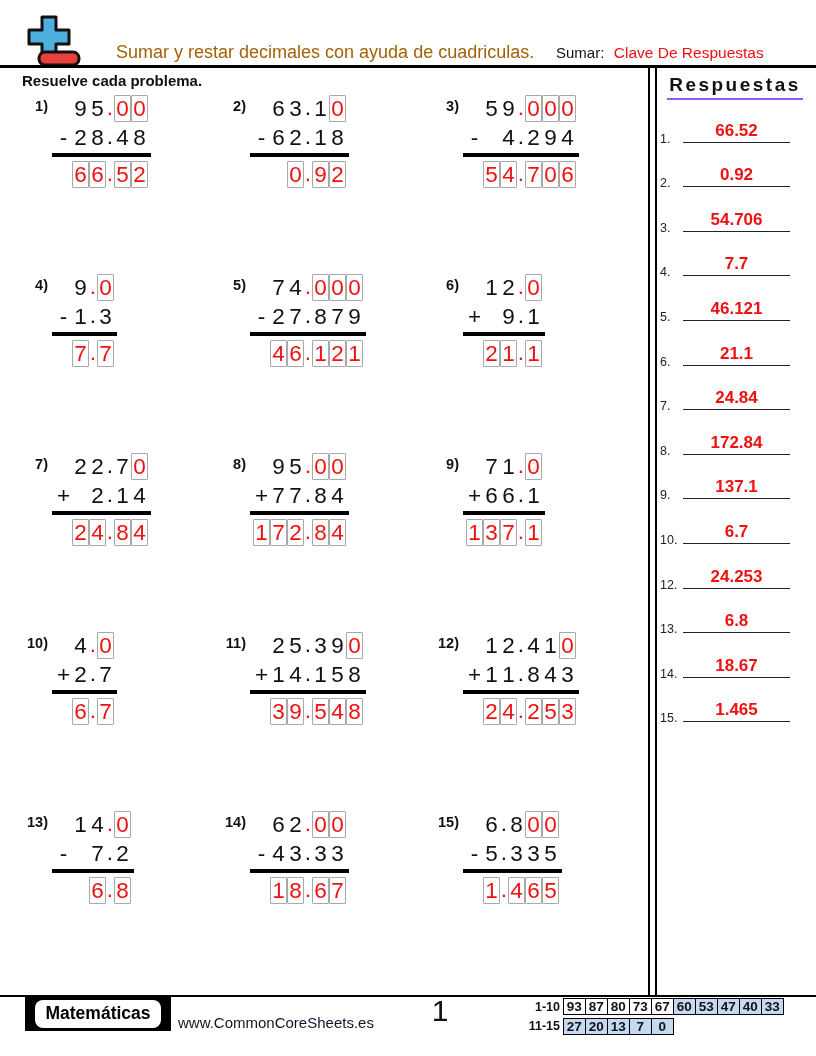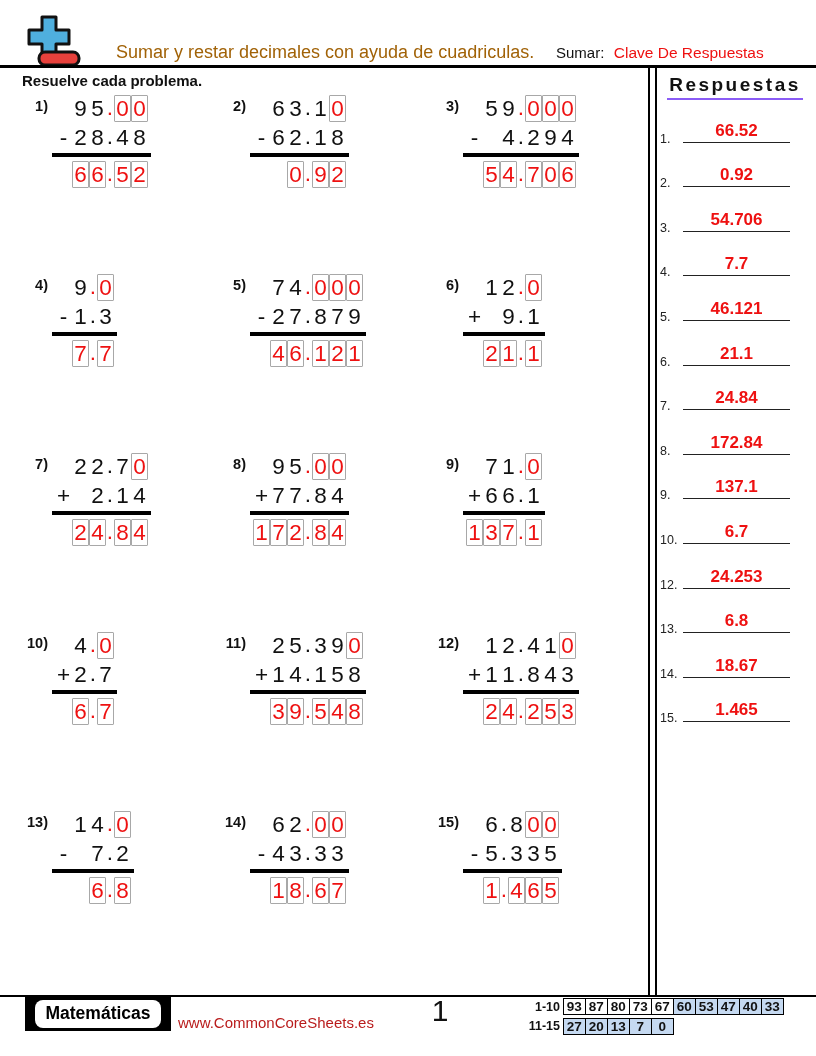--- a/index.html
+++ b/index.html
@@ -49,21 +49,21 @@
        padding-bottom:1px;font-size:22.5px;color:#111;flex:none;}
   .bx{border:1.5px solid var(--boxborder);box-sizing:border-box;background:#fff;border-radius:1px;}
   .red{color:var(--red);}
   .vinc{height:4px;background:#000;align-self:stretch;margin:1px -3px 3px -3px;}
   
   .footline{position:absolute;left:0;top:995px;width:816px;height:2px;background:#000;}
   .brandbox{position:absolute;left:25px;top:997px;width:146px;height:34px;background:#000;
             display:flex;align-items:center;justify-content:center;}
   .brandpill{background:#fff;border-radius:8px;padding:3px 10px 4px 10px;
              font-size:17.5px;font-weight:bold;color:#000;white-space:nowrap;}
-  .website{position:absolute;left:178px;top:1014px;font-size:15px;color:#b91c1c;}
+  .website{position:absolute;left:178px;top:1014px;font-size:15px;color:#0f172a;}
   .pagenum{position:absolute;left:420px;top:994px;width:40px;text-align:center;font-size:30px;color:#111;}
   .scoretable{position:absolute;left:518px;top:996px;}
   .scoreRow{display:flex;align-items:center;height:21px;margin-top:-1.5px;font-weight:bold;}
   .scoreRow:first-child{margin-top:0;}
   .scoreLabel{width:42px;text-align:right;padding-right:4px;font-size:12.5px;
               display:flex;align-items:center;justify-content:flex-end;color:#111;}
   .scoreCell{width:21.5px;border:1.5px solid #000;margin-left:-1.5px;display:flex;
              align-items:center;justify-content:center;font-size:13.5px;background:#fff;flex:none;}
   .scoreCell.hl{background:var(--tableblue);}
 </style>

